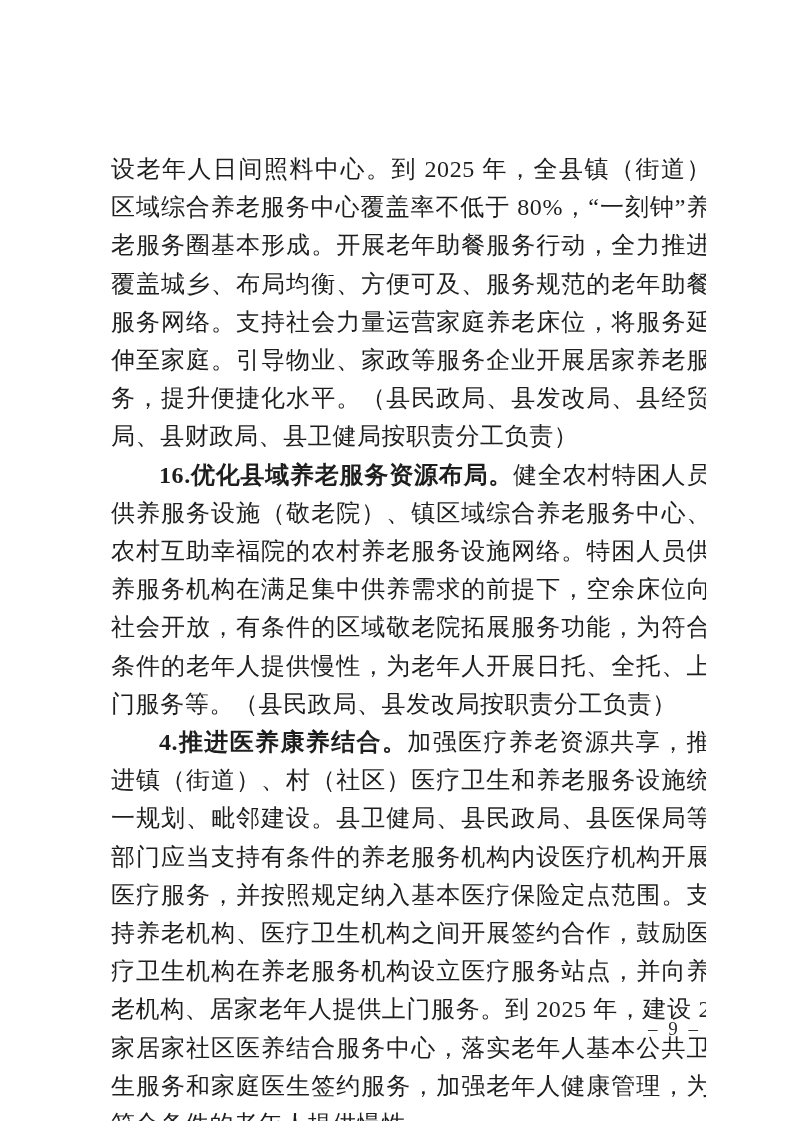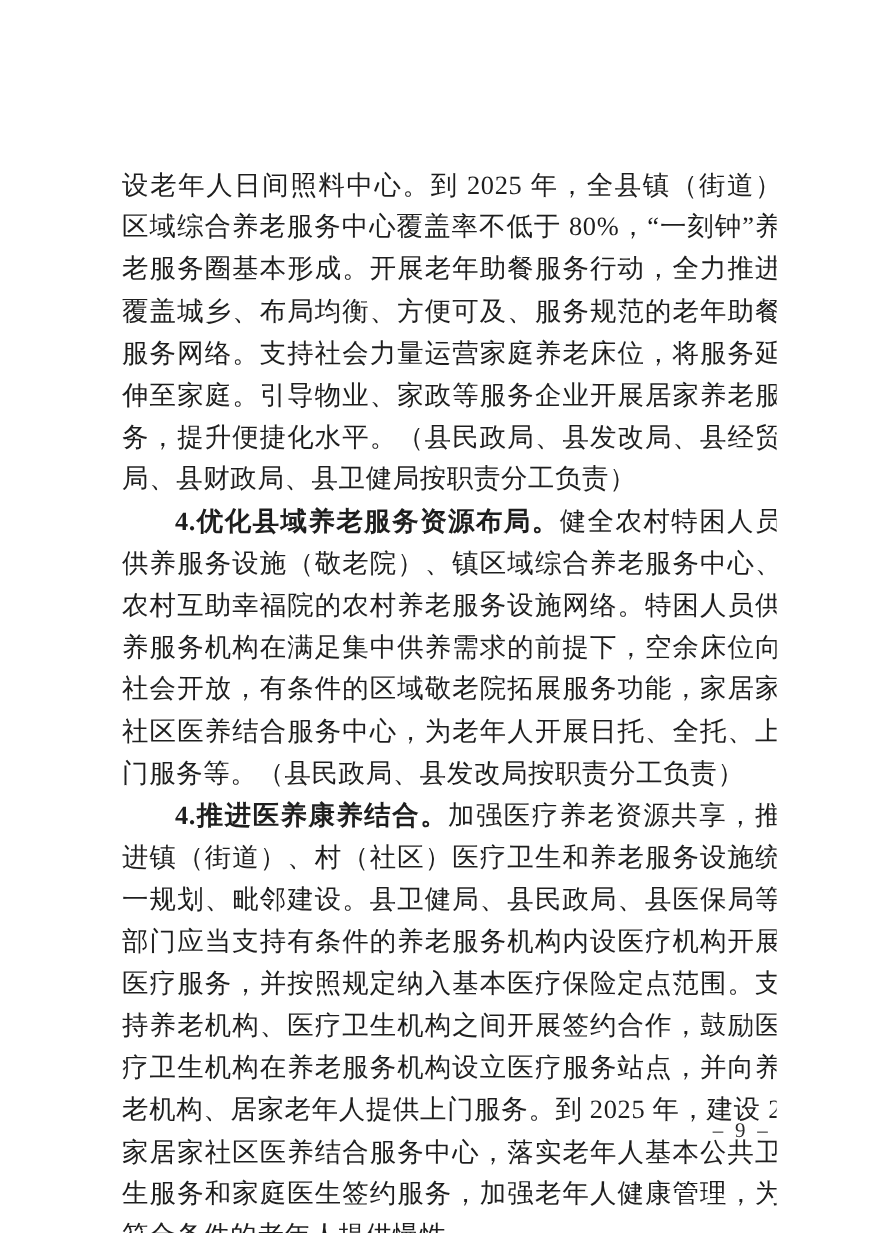--- a/index.html
+++ b/index.html
@@ -46,17 +46,17 @@
     color: #2a2a2a;
     white-space: nowrap;
   }
 </style>
 </head>
 <body>
 
 <div class="page">
   <div class="text-block">
     <p class="para"><span>设老年人日间照料中心。到 2025 年，全县镇（街道）区域综合养老服务中心覆盖率不低于 80%，“一刻钟”养老服务圈基本形成。开展老年助餐服务行动，全力推进覆盖城乡、布局均衡、方便可及、服务规范的老年助餐服务网络。支持社会力量运营家庭养老床位，将服务延伸至家庭。引导物业、家政等服务企业开展居家养老服务，提升便捷化水平。（县民政局、县发改局、县经贸局、县财政局、县卫健局按职责分工负责）</span></p>
-    <p class="para indent"><span class="lead">4.优化县域养老服务资源布局。</span><span>健全农村特困人员供养服务设施（敬老院）、镇区域综合养老服务中心、农村互助幸福院的农村养老服务设施网络。特困人员供养服务机构在满足集中供养需求的前提下，空余床位向社会开放，有条件的区域敬老院拓展服务功能，家居家社区医养结合服务中心，为老年人开展日托、全托、上门服务等。（县民政局、县发改局按职责分工负责）</span></p>
+    <p class="para indent"><span class="lead">16.优化县域养老服务资源布局。</span><span>健全农村特困人员供养服务设施（敬老院）、镇区域综合养老服务中心、农村互助幸福院的农村养老服务设施网络。特困人员供养服务机构在满足集中供养需求的前提下，空余床位向社会开放，有条件的区域敬老院拓展服务功能，为符合条件的老年人提供慢性，为老年人开展日托、全托、上门服务等。（县民政局、县发改局按职责分工负责）</span></p>
     <p class="para indent"><span class="lead">4.推进医养康养结合。</span><span>加强医疗养老资源共享，推进镇（街道）、村（社区）医疗卫生和养老服务设施统一规划、毗邻建设。县卫健局、县民政局、县医保局等部门应当支持有条件的养老服务机构内设医疗机构开展医疗服务，并按照规定纳入基本医疗保险定点范围。支持养老机构、医疗卫生机构之间开展签约合作，鼓励医疗卫生机构在养老服务机构设立医疗服务站点，并向养老机构、居家老年人提供上门服务。到 2025 年，建设 2 家居家社区医养结合服务中心，落实老年人基本公共卫生服务和家庭医生签约服务，加强老年人健康管理，为符合条件的老年人提供慢性</span></p>
   </div>
   <div class="footer-page-number">– 9 –</div>
 </div>
 
 </body></html>

